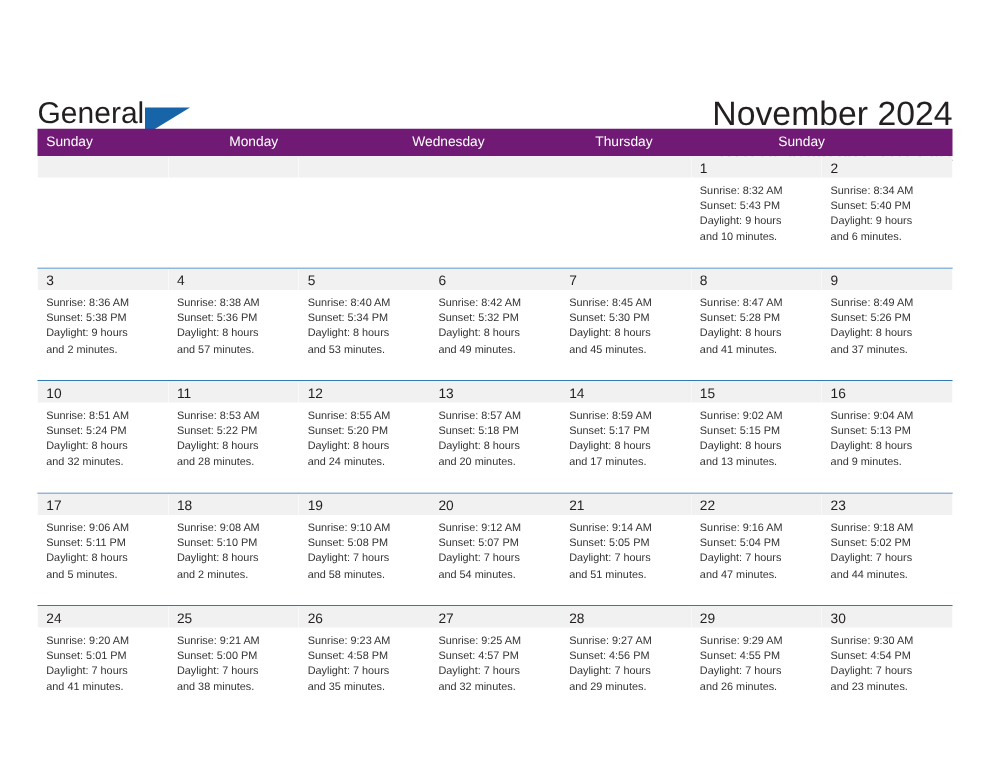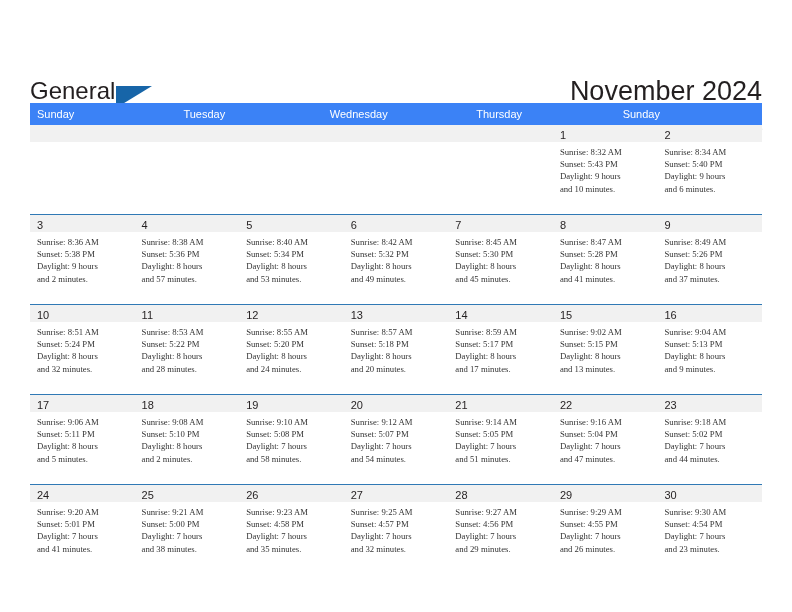--- a/index.html
+++ b/index.html
@@ -88,21 +88,21 @@
 
   
   .calendar {
     position: absolute;
     left: 30px;
     top: 103px;
     width: 732px;
   }
   .dow-row {
     display: flex;
-    background: #3b82f6;
+    background: #701a75;
     height: 22px;
   }
   .dow-cell {
     flex: 1 1 0;
     color: #ffffff;
     font-size: 11px;
     line-height: 22px;
     padding-left: 7px;
     box-sizing: border-box;
     white-space: nowrap;
@@ -129,21 +129,20 @@
     padding-left: 7px;
     box-sizing: border-box;
   }
   .day-num {
     font-size: 11px;
     line-height: 17px;
     color: #231f20;
   }
   .day-info {
     padding: 4px 6px 0 7px;
-    font-family: Liberation Serif, serif;
   }
   .day-info div {
     font-size: 8.7px;
     line-height: 12.2px;
     color: #333333;
     white-space: nowrap;
   }
 </style>
 </head>
 <body>
@@ -162,21 +161,21 @@
       <div class="cal-title">November 2024</div>
       <div class="cal-subtitle">Kozhevnikovo, Russia</div>
     </div>
 
   </div>
 
   <div class="calendar">
 
     <div class="dow-row">
       <div class="dow-cell">Sunday</div>
-      <div class="dow-cell">Tuesday</div>
+      <div class="dow-cell">Monday</div>
       <div class="dow-cell">Wednesday</div>
       <div class="dow-cell">Thursday</div>
       <div class="dow-cell">Sunday</div>
     </div>
 
     <div id="weeks-container">
         <div class="week-row first">
           <div class="day-cell empty">
             <div class="day-num-band"><span class="day-num"></span></div>
           </div>

